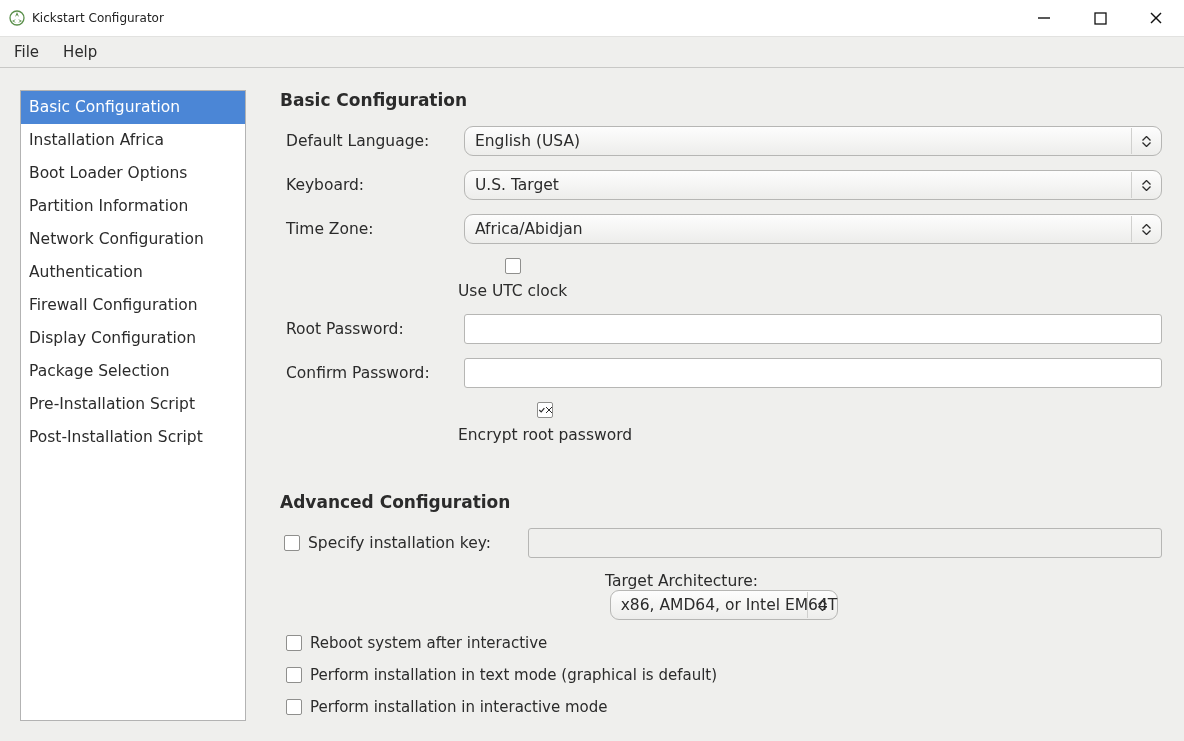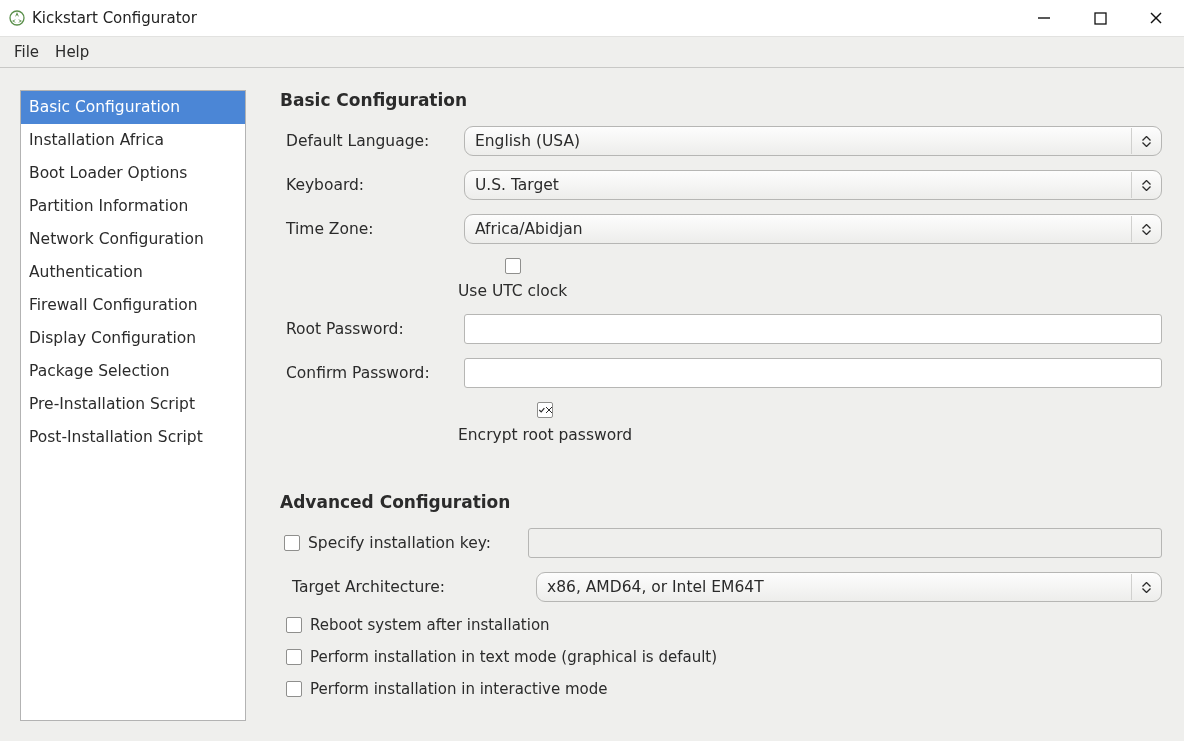--- a/index.html
+++ b/index.html
@@ -21,21 +21,21 @@
     height: 36px;
     padding: 0 10px 0 8px;
     background: #ffffff;
     border-bottom: 1px solid #e2e2e0;
   }
   .title-bar .app-icon {
     width: 18px; height: 18px;
     margin-right: 6px;
   }
   .title-bar .title-text {
-    font-size: 15px;
+    font-size: 12px;
     color: #222;
   }
   .win-controls {
     margin-left: auto;
     display: flex;
     gap: 28px;
     padding-right: 4px;
   }
   .win-btn {
     width: 28px; height: 28px;
@@ -43,21 +43,21 @@
     align-items: center;
     justify-content: center;
     color: #111;
   }
   .win-btn svg { display: block; }
 
   
   .menu-bar {
     display: flex;
     align-items: center;
-    gap: 8px;
+    gap: 16px;
     height: 30px;
     padding: 0 10px;
     background: #efefed;
     border-bottom: 1px solid #c8c8c6;
   }
   .menu-item {
     font-size: 15px;
     color: #2b2b2b;
     padding: 2px 4px;
   }
@@ -350,40 +350,40 @@
     <div class="form-row" style="margin-left:4px;">
       <div class="check-row" style="width:244px; flex:none;">
         <span class="checkbox"></span>
         <span>Specify installation key:</span>
       </div>
       <div class="form-control-cell">
         <input type="text" class="text-input" style="background: rgb(239, 239, 237);" value="">
       </div>
     </div>
 
-    <div class="form-row" style="margin-left:6px;">
+    <div class="form-row" style="margin-left:6px;flex-direction:column;">
       <div class="form-label" style="width:244px;">Target Architecture:</div>
       <div class="form-control-cell">
         <div class="combo">
           <span>x86, AMD64, or Intel EM64T</span>
           <div class="combo-spin">
             <svg width="9" height="5" viewBox="0 0 9 5">
                 <path d="M0.5 4.5 L4.5 0.5 L8.5 4.5" fill="none" stroke="#2b2b2b" stroke-width="1.3"></path>
               </svg>
             <svg width="9" height="5" viewBox="0 0 9 5">
                 <path d="M0.5 0.5 L4.5 4.5 L8.5 0.5" fill="none" stroke="#2b2b2b" stroke-width="1.3"></path>
               </svg>
           </div>
         </div>
       </div>
     </div>
 
     <div class="adv-row">
       <span class="checkbox"></span>
-      <span>Reboot system after installation</span>
+      <span>Reboot system after interactive</span>
     </div>
 
     <div class="adv-row">
       <span class="checkbox"></span>
       <span>Perform installation in text mode (graphical is default)</span>
     </div>
 
     <div class="adv-row">
       <span class="checkbox"></span>
       <span>Perform installation in interactive mode</span>

